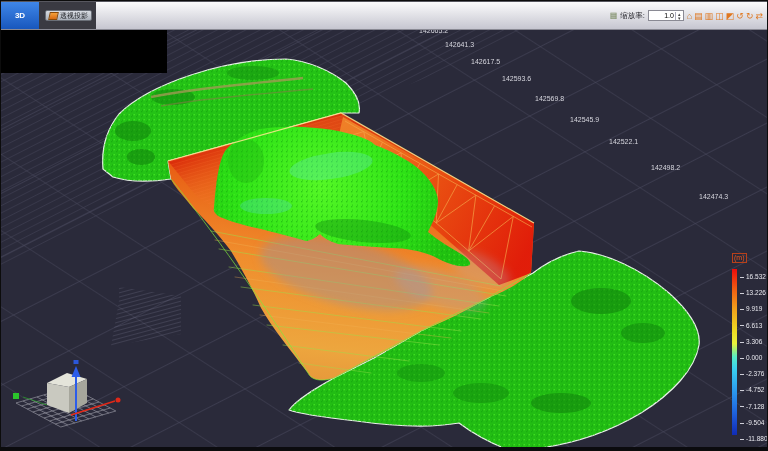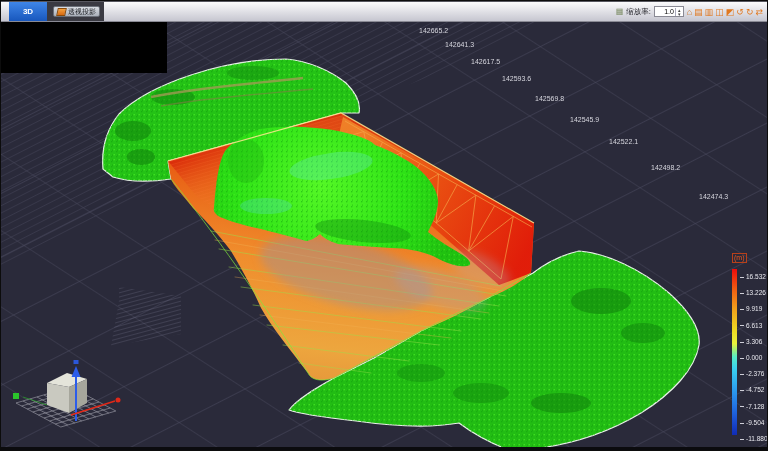--- a/index.html
+++ b/index.html
@@ -1,37 +1,37 @@
 <!DOCTYPE html>
 <html><head>
 <meta charset="utf-8">
 <style>
   html,body{margin:0;padding:0;background:#111;}
   #app{position:relative;width:768px;height:451px;overflow:hidden;
        font-family:"Liberation Sans",sans-serif;background:#2a2a3a;
        border:1px solid #0c0c0c;box-sizing:border-box;}
   
-  #toolbar{position:absolute;left:0;top:0;width:100%;height:21px;z-index:40;
+  #toolbar{position:absolute;left:0;top:0;width:100%;height:29px;z-index:40;
     background:linear-gradient(#fbfbfc,#c6c6d0);border-top:1px solid #57575f;
-    border-bottom:1px solid #8a8a94;display:flex;align-items:center;box-sizing:border-box;padding-left:8px;}
+    border-bottom:1px solid #8a8a94;display:flex;align-items:center;box-sizing:border-box;}
   .tab3d{width:38px;height:100%;background:linear-gradient(#3f86e8,#1857bd);
     color:#fff;font-size:8px;font-weight:bold;display:flex;align-items:center;justify-content:center;}
   .darkseg{height:100%;background:#3a3a42;display:flex;align-items:center;padding:0 4px 0 6px;}
   .projchip{display:flex;align-items:center;background:linear-gradient(#d8dce2,#aab0ba);
     border:1px solid #6a6f78;border-radius:2px;height:9px;padding:0 3px;gap:2px;}
   .projicon{width:7px;height:6px;background:linear-gradient(#f5a13c,#d86a12);
     transform:skewX(-12deg);border:0.5px solid #8a4a08;}
   .projtxt{font-size:7px;color:#16181c;white-space:nowrap;line-height:9px;}
   .tb-spacer{flex:1;}
   .tb-right{display:flex;align-items:center;gap:3px;padding-right:4px;}
   .tb-miniicon{font-size:8px;color:#7d8d66;line-height:10px;}
   .zoomlabel{font-size:7.5px;color:#1c1c22;text-align:right;}
   .spinbox{display:flex;align-items:center;background:#fff;border:1px solid #8a8a94;height:9px;}
   .spinbox input{width:18px;border:0;outline:0;font-size:7px;text-align:right;
-    font-family:"Liberation Sans",sans-serif;padding:0 1px;background:transparent;}
+    font-family:"Liberation Sans",sans-serif;padding:0 1px;background:transparent;margin-left:6px;}
   .spinarrows{display:flex;flex-direction:column;width:7px;border-left:1px solid #aab;}
   .spinarrows span{font-size:5px;line-height:4px;text-align:center;color:#444;cursor:pointer;}
   .viewicons{display:flex;gap:2px;}
   .viewicons span{font-size:9px;line-height:10px;color:#e07820;cursor:pointer;}
   .viewicons span:first-child{color:#c86a14;}
   
   #viewport{position:absolute;left:0;top:13px;width:768px;height:435px;}
   #scene{position:absolute;left:0;top:0;}
   
   .coordlbl{position:absolute;font-size:7px;color:#d6d6de;white-space:nowrap;z-index:20;}

